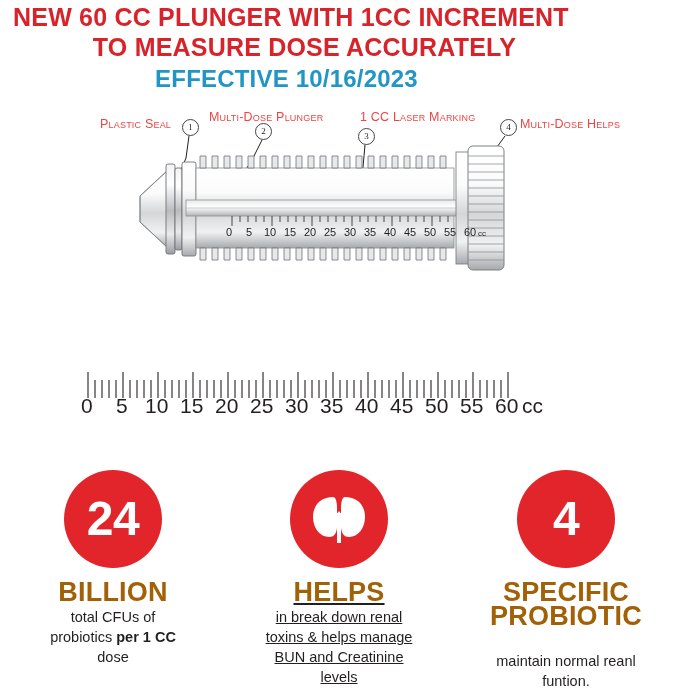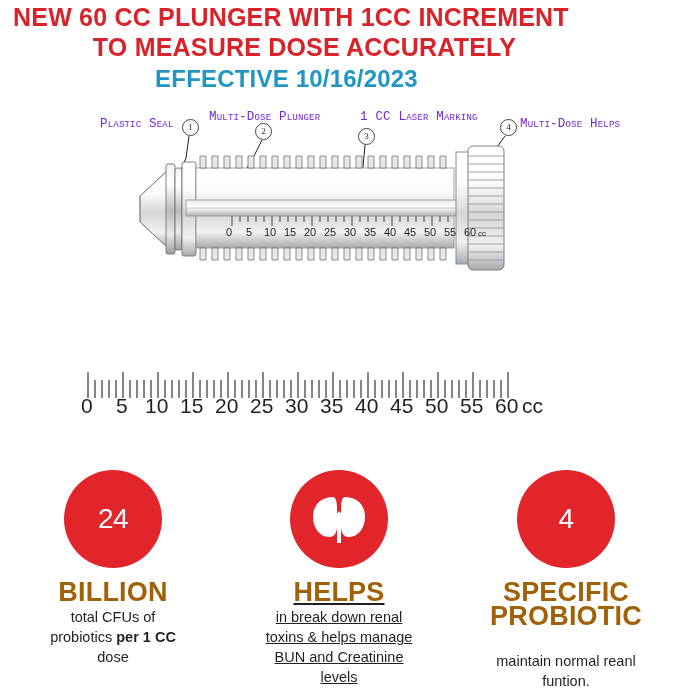--- a/index.html
+++ b/index.html
@@ -45,24 +45,24 @@
   
   .diagram {
     position: absolute;
     top: 100px;
     left: 0;
     width: 679px;
     height: 190px;
   }
   .callout-label {
     position: absolute;
-    font-family: Liberation Mono, monospace;
+    font-family: Liberation Sans, sans-serif;
     font-variant: small-caps;
     font-size: 12.5px;
-    color: #6d28d9;
+    color: #ef4444;
     white-space: nowrap;
     letter-spacing: 0.2px;
   }
   .callout-num {
     position: absolute;
     width: 15px;
     height: 15px;
     border: 1px solid #444;
     border-radius: 50%;
     font-size: 9px;
@@ -133,22 +133,22 @@
   .circle .num {
     position: absolute;
     left: 0;
     top: 0;
     width: 98px;
     height: 98px;
     line-height: 98px;
     text-align: center;
     color: #ffffff;
     font-family: "Liberation Sans Narrow", "Liberation Sans", sans-serif;
-    font-weight: normal;
-    font-size: 28px;
+    font-weight: bold;
+    font-size: 48px;
     letter-spacing: -0.5px;
   }
   .circle .kidney-wrap {
     position: absolute;
     left: 0; top: 0;
     width: 98px; height: 98px;
     display: flex;
     align-items: center;
     justify-content: center;
   }

